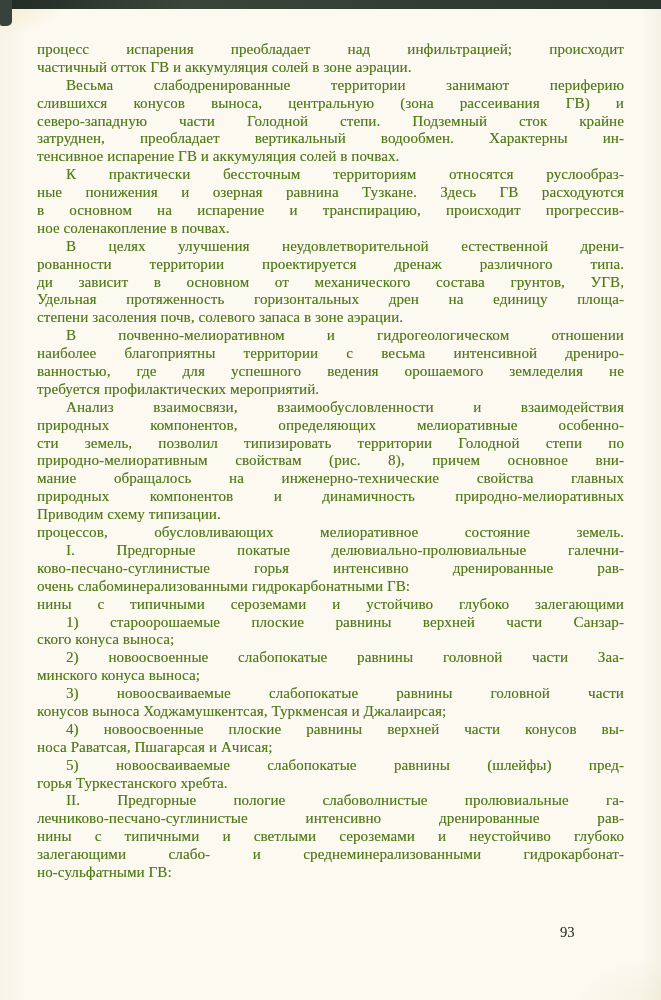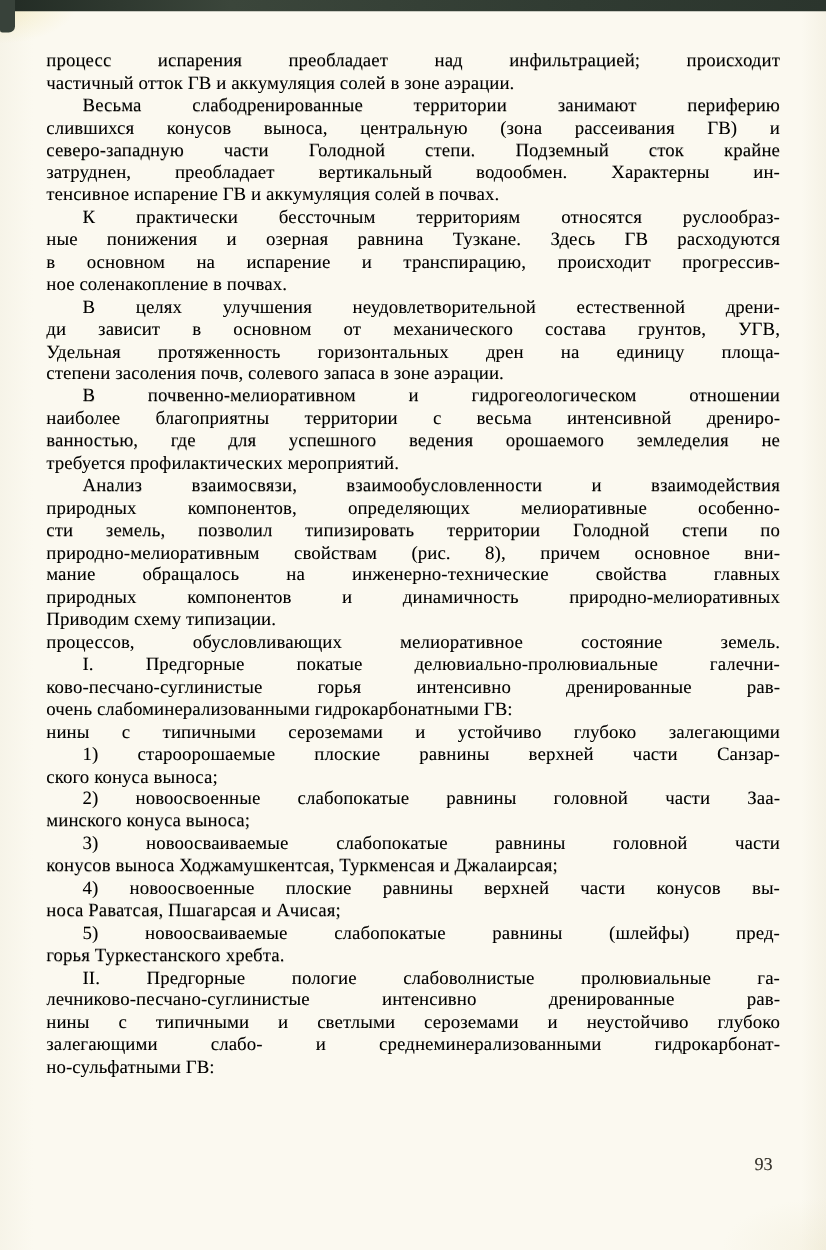--- a/index.html
+++ b/index.html
@@ -27,39 +27,39 @@
     background: linear-gradient(to right, #222b24, #3b463b 28%, #303b32 70%, #2b352d);
   }
   .scan-corner-mark {
     position: absolute; top: 0; left: 0; width: 12px; height: 26px;
     background: #38423a;
     border-radius: 0 0 5px 2px;
   }
   .text-block {
     position: absolute;
     left: 37px; top: 41px; width: 587px;
-    color: #000000;
+    color: #4d7c0f;
     font-size: 15px;
     line-height: 17.9px;
     letter-spacing: 0.1px;
     text-shadow: 0.2px 0.2px 0.4px rgba(45,42,32,0.35);
   }
   .paragraph { margin: 0; }
   .line {
     height: 17.9px;
     overflow: hidden;
     text-align: justify;
     text-align-last: justify;
   }
   .line.indent { padding-left: 29px; box-sizing: border-box; }
   .line.last { text-align-last: left; }
   .page-number {
     position: absolute;
     top: 924px; left: 560px; width: 58px;
-    text-align: right;
+    text-align: left;
     font-size: 14.5px;
     color: #34312a;
     text-shadow: 0.2px 0.2px 0.4px rgba(45,42,32,0.3);
   }
 </style>
 </head>
 <body>
 
 <div class="paper-texture"></div>
 <div class="scan-edge-top"></div>
@@ -78,20 +78,21 @@
       <div class="line last">тенсивное испарение ГВ и аккумуляция солей в почвах.</div>
     </div>
     <div class="paragraph">
       <div class="line indent">К практически бессточным территориям относятся руслообраз-</div>
       <div class="line">ные понижения и озерная равнина Тузкане. Здесь ГВ расходуются</div>
       <div class="line">в основном на испарение и транспирацию, происходит прогрессив-</div>
       <div class="line last">ное соленакопление в почвах.</div>
     </div>
     <div class="paragraph">
       <div class="line indent">В целях улучшения неудовлетворительной естественной дрени-</div>
+      <div class="line">рованности территории проектируется  дренаж  различного  типа.</div>
       <div class="line">ди зависит в основном от  механического  состава грунтов,  УГВ,</div>
       <div class="line">Удельная протяженность горизонтальных дрен на единицу площа-</div>
       <div class="line last">степени засоления почв,  солевого запаса в зоне аэрации.</div>
     </div>
     <div class="paragraph">
       <div class="line indent">В почвенно-мелиоративном  и  гидрогеологическом  отношении</div>
       <div class="line">наиболее благоприятны территории с весьма интенсивной дрениро-</div>
       <div class="line">ванностью, где для успешного ведения  орошаемого  земледелия не</div>
       <div class="line last">требуется профилактических мероприятий.</div>
     </div>

